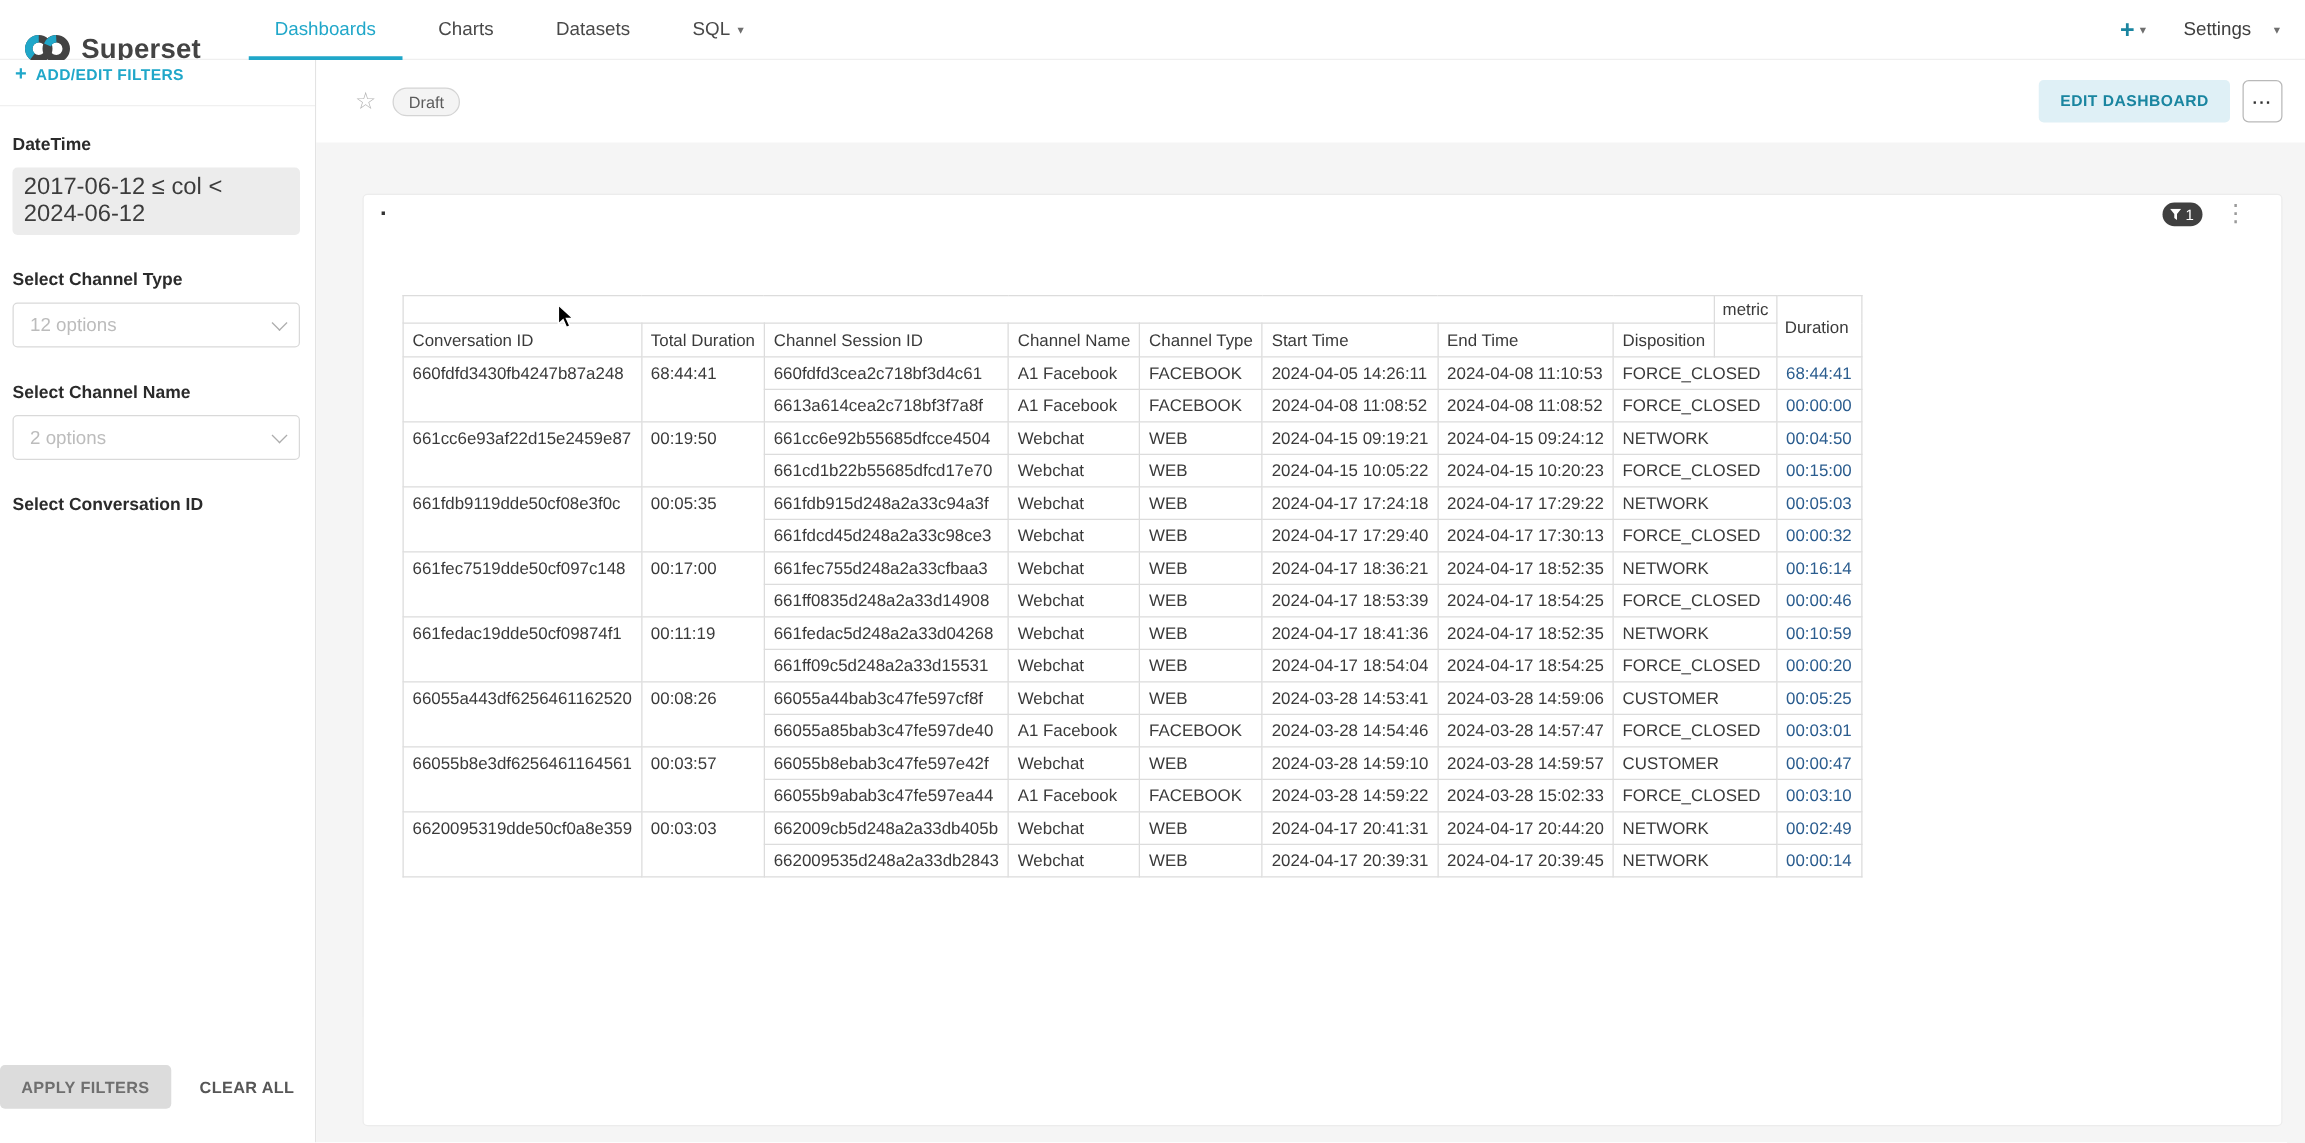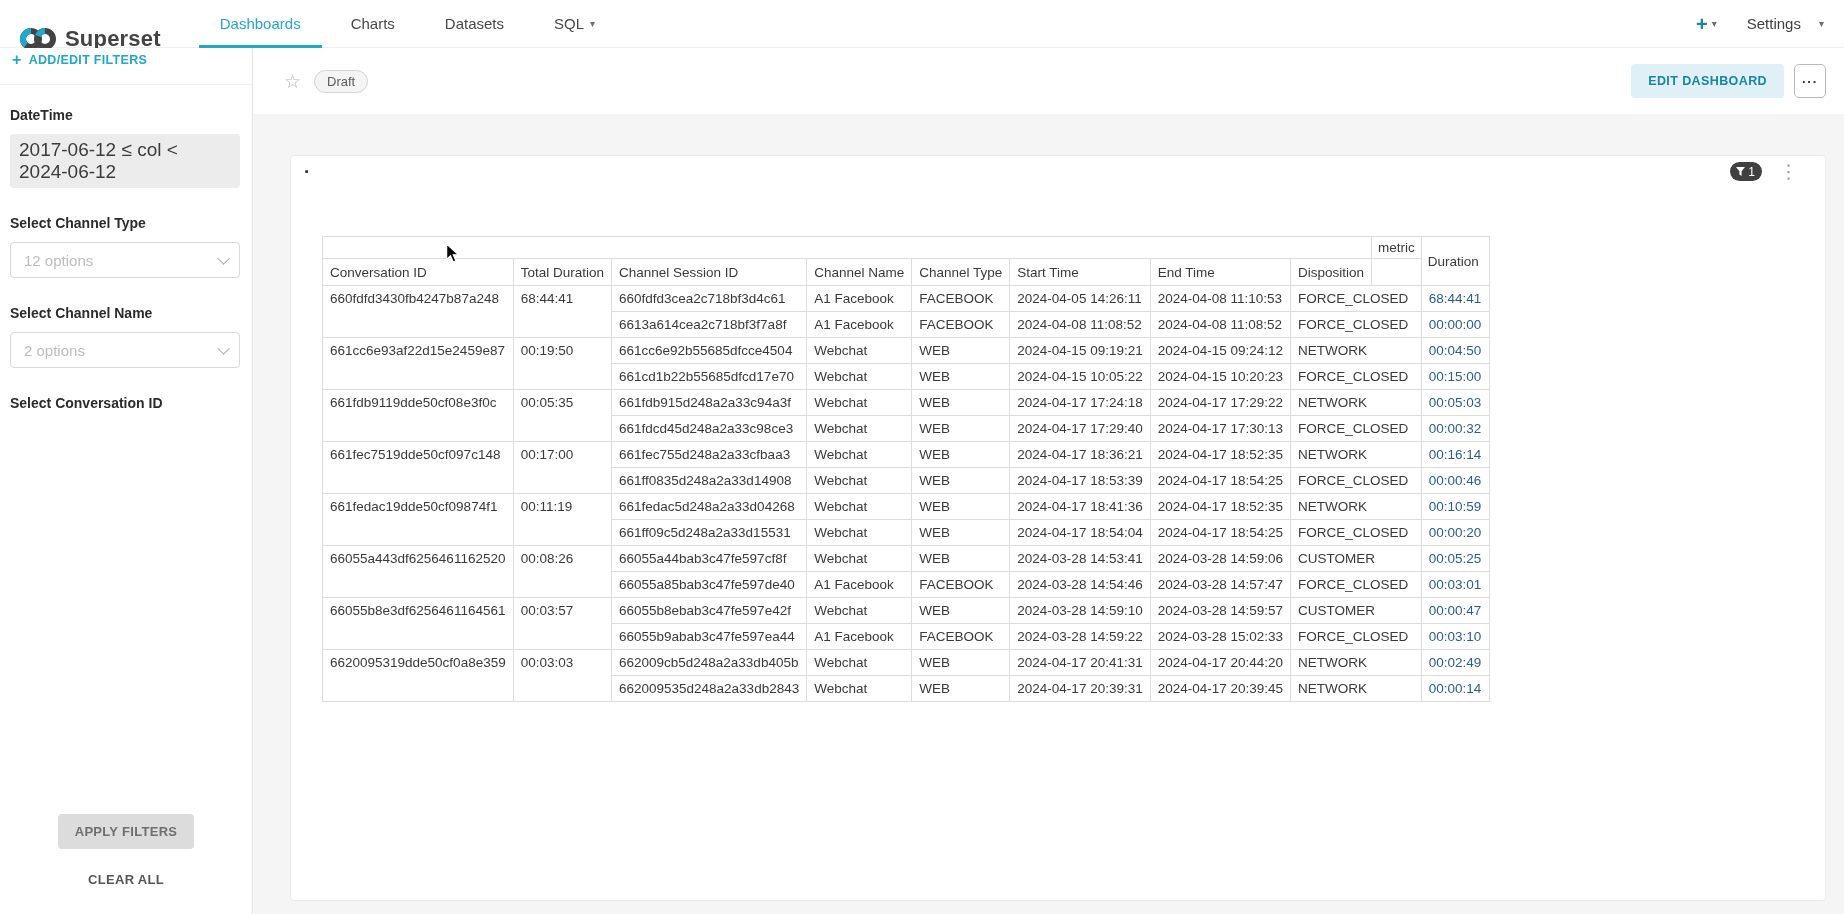--- a/index.html
+++ b/index.html
@@ -31,21 +31,21 @@
   .collapse-btn { font-size:19px; color:#333; cursor:pointer; line-height:1; }
   .add-edit { display:flex; align-items:center; gap:7px; padding:4px 12px 16px 12px; border-bottom:1px solid #f0f0f0; color:#20a7c9; font-size:12.5px; font-weight:700; letter-spacing:.3px; cursor:pointer; }
   .add-edit .plus-glyph { font-size:16px; font-weight:700; line-height:1; }
   .f-body { flex:1; padding:22px 12px 0 10px; }
   .f-group { margin-bottom:27px; }
   .f-label { font-size:14px; font-weight:600; color:#2b2b2b; margin-bottom:11px; }
   .chip { display:inline-block; background:#ececec; border-radius:4px; padding:5px 9px; font-size:19px; color:#3c3c3c; cursor:pointer; }
   .select { height:36px; border:1px solid #d9d9d9; border-radius:4px; background:#fff; display:flex; align-items:center; justify-content:space-between; padding:0 13px; cursor:pointer; }
   .select .ph { color:#bcbcbc; font-size:15px; }
   .chev { width:9px; height:9px; border-right:1.6px solid #adadad; border-bottom:1.6px solid #adadad; transform:rotate(45deg) translateY(-3px); }
-  .f-foot { display:flex; flex-direction:column; align-items:center; gap:23px; padding-bottom:27px; }
+  .f-foot { display:flex; flex-direction:row; align-items:center; gap:23px; padding-bottom:27px; }
   .apply-btn { background:#dcdcdc; color:#6f6f6f; font-size:13px; font-weight:700; letter-spacing:.3px; padding:10px 17px; border-radius:4px; border:none; cursor:pointer; }
   .clear-btn { color:#565656; font-size:13px; font-weight:700; letter-spacing:.3px; cursor:pointer; }
 
   
   .main { flex:1; display:flex; flex-direction:column; background:#f5f5f5; }
   .page-header { background:#fff; height:66px; display:flex; align-items:center; padding:0 18px 0 16px; }
   .page-title { font-size:24px; font-weight:700; color:#2c2c2c; letter-spacing:.2px; }
   .star { font-size:19px; color:#b5b5b5; margin-left:15px; cursor:pointer; }
   .draft-badge { margin-left:13px; background:#f4f4f4; border:1px solid #d4d4d4; border-radius:12px; color:#5c5c5c; font-size:13px; padding:3px 12px; }
   .hdr-right { margin-left:auto; display:flex; align-items:center; gap:10px; }

